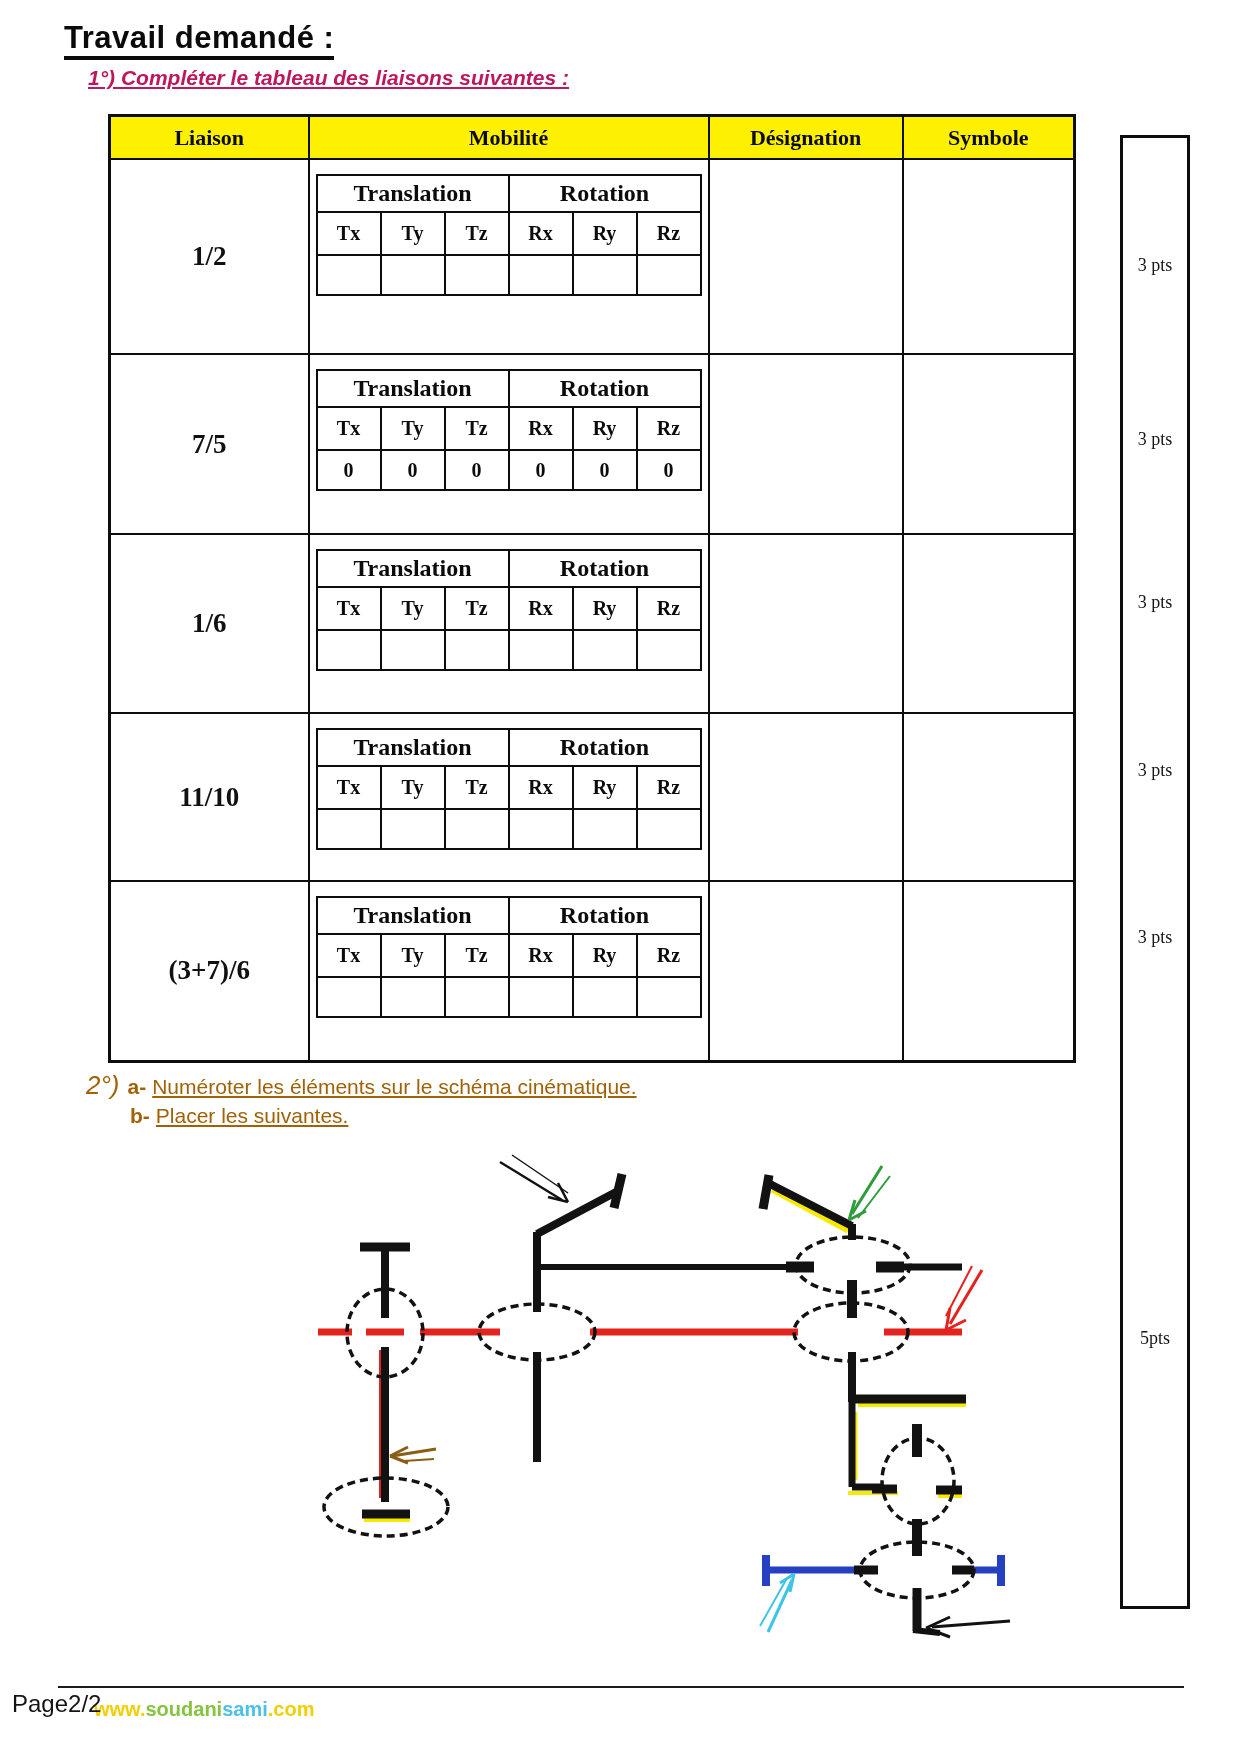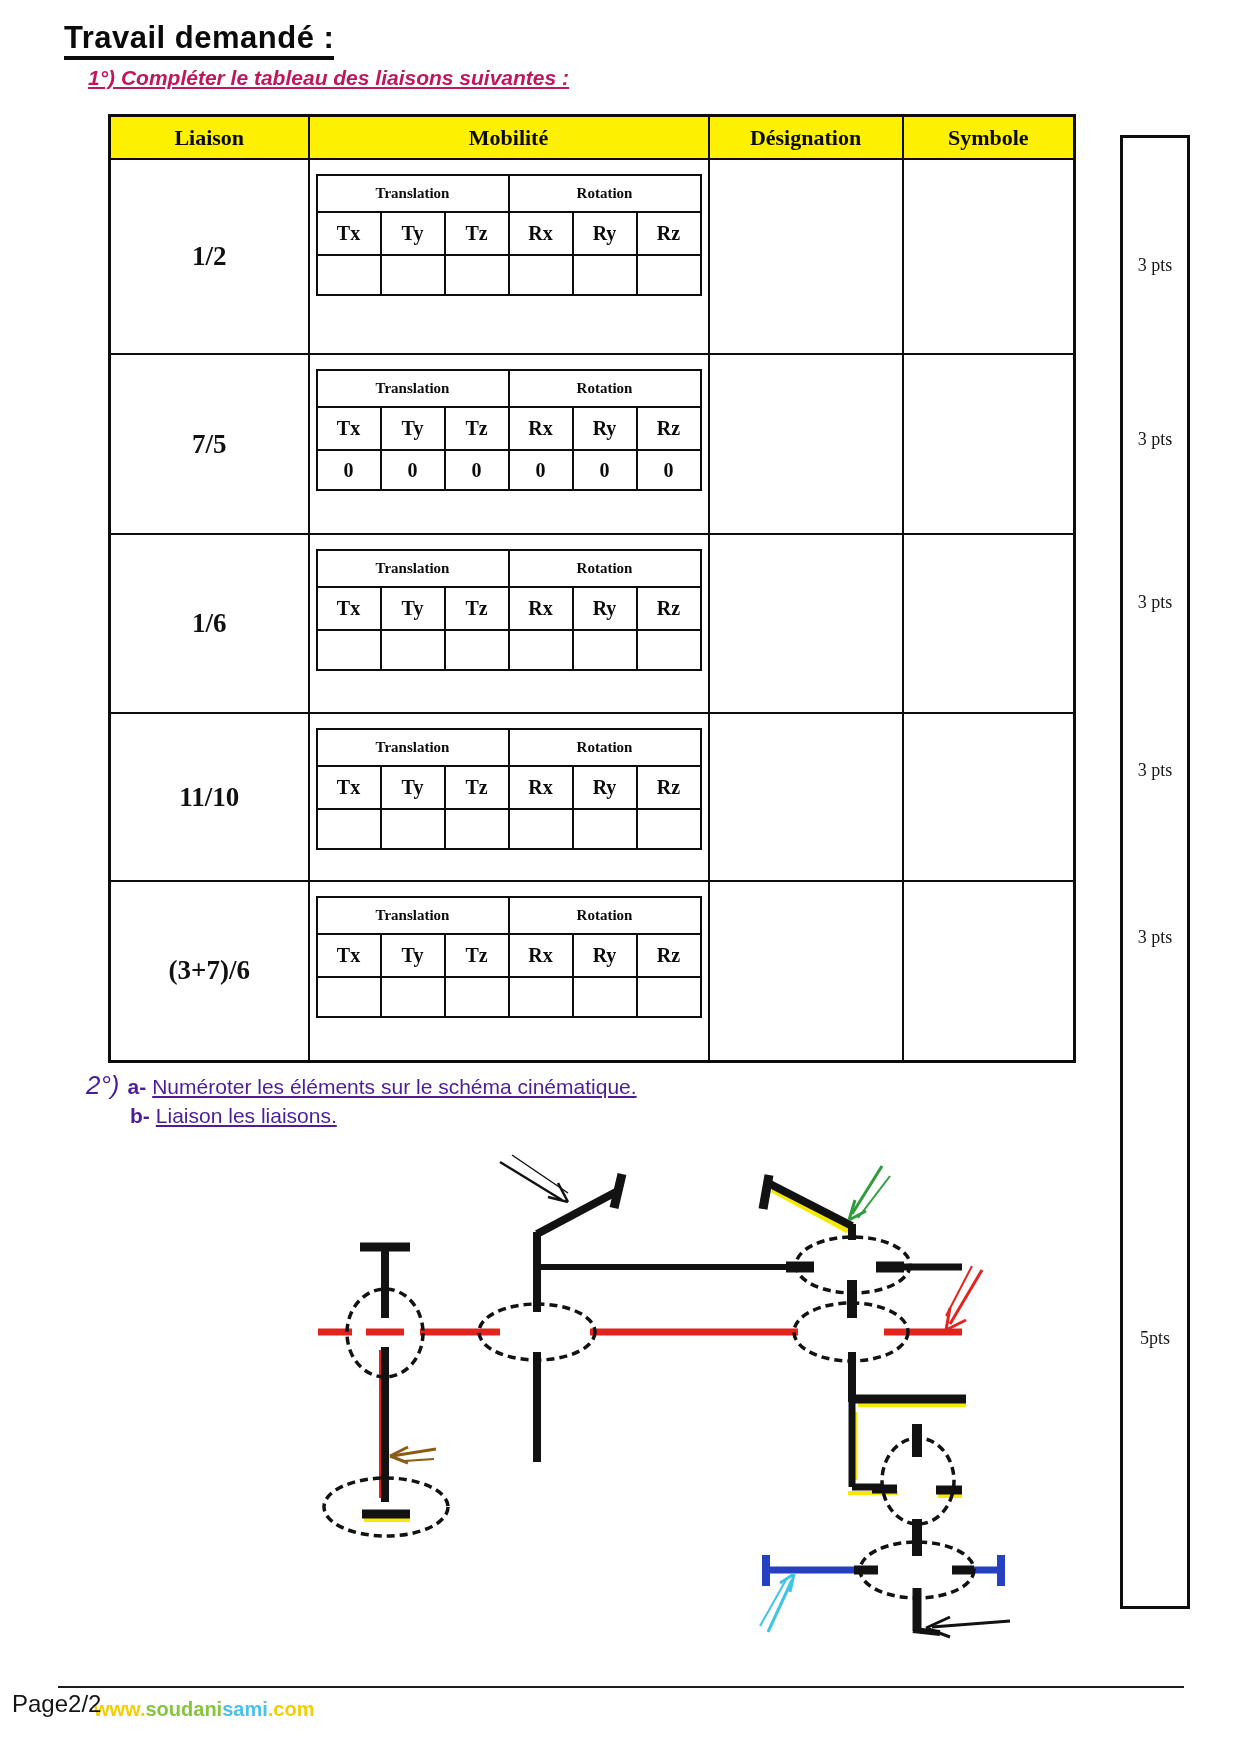--- a/index.html
+++ b/index.html
@@ -26,36 +26,36 @@
   }
   .liaisons th, .liaisons td{ border:2.5px solid #0d0d0d; padding:0; }
   .liaisons th.hl{
     background:var(--c-header_bg,#fdf000);
     font-size:22px; font-weight:bold; height:41px; color:#0b0b0b;
   }
   .liaisons td.liaison-cell{ text-align:center; font-weight:bold; font-size:27px; }
   .liaisons td.mob-cell{ vertical-align:top; }
   table.mob{ border-collapse:collapse; margin:14px auto 0 auto; }
   .mob td{ border:2.5px solid #0d0d0d; text-align:center; font-weight:bold; color:#0b0b0b; }
-  .mob tr.grp td{ height:35px; font-size:15px;margin-left:48px; }
+  .mob tr.grp td{ height:35px; font-size:24px;margin-left:48px; }
   .mob tr.axes td{ height:41px; width:62px; font-size:20px; }
   .mob tr.vals td{ height:38px; font-size:20px; }
 
   
   .pts-box{
     position:absolute; left:1120px; top:135px; width:56px; height:1468px;
     border:3px solid #0d0d0d; background:#fff;padding-left:8px;
   }
   .pts{
     position:absolute; left:0; width:100%; text-align:center;
     font-size:18px; color:#161616; white-space:nowrap;
   }
 
   
-  .q2-line{ position:absolute; font-family:"Liberation Sans", sans-serif; font-size:21px; color:#4c1d95; }
+  .q2-line{ position:absolute; font-family:"Liberation Sans", sans-serif; font-size:21px; color:#a16207; }
   .q2num{ font-size:26px; font-style:italic; margin-right:8px; }
   .q2-letter{ font-weight:bold; margin-right:6px; }
   .q2-ul{ text-decoration:underline; }
 
   
   svg.diagram{ position:absolute; left:270px; top:1130px; }
   .sk{ stroke:var(--c-ink,#121212); fill:none; stroke-linecap:butt; }
   .sk-red{ stroke:var(--c-red,#e3231e); fill:none; }
   .sk-blue{ stroke:var(--c-blue,#2540c0); fill:none; }
   .sk-yellow{ stroke:var(--c-yellow,#f6ea00); fill:none; }
@@ -266,21 +266,21 @@
   <div class="pts" style="top:454px">3 pts</div>
   <div class="pts" style="top:622px">3 pts</div>
   <div class="pts" style="top:789px">3 pts</div>
   <div class="pts" style="top:1190px">5pts</div>
 </div>
 
 <div class="q2-line" style="left:86px; top:1070px">
   <span class="q2num">2°)</span><span class="q2-letter">a-</span><span class="q2-ul">Numéroter les éléments sur le schéma cinématique.</span>
 </div>
 <div class="q2-line" style="left:130px; top:1104px">
-  <span class="q2-letter">b-</span><span class="q2-ul">Liaison les liaisons.</span>
+  <span class="q2-letter">b-</span><span class="q2-ul">Placer les suivantes.</span>
 </div>
 
 <svg class="diagram" width="760" height="540" viewBox="270 1130 760 540">
 
   <g>
     <line class="sk-yellow" x1="364" y1="1520" x2="410" y2="1520" stroke-width="4"></line>
     <line class="sk-yellow" x1="772" y1="1190" x2="848" y2="1231" stroke-width="5"></line>
     <line class="sk-yellow" x1="858" y1="1405" x2="966" y2="1405" stroke-width="4"></line>
     <line class="sk-yellow" x1="856" y1="1412" x2="856" y2="1480" stroke-width="3"></line>
     <line class="sk-yellow" x1="848" y1="1493" x2="898" y2="1493" stroke-width="4"></line>

